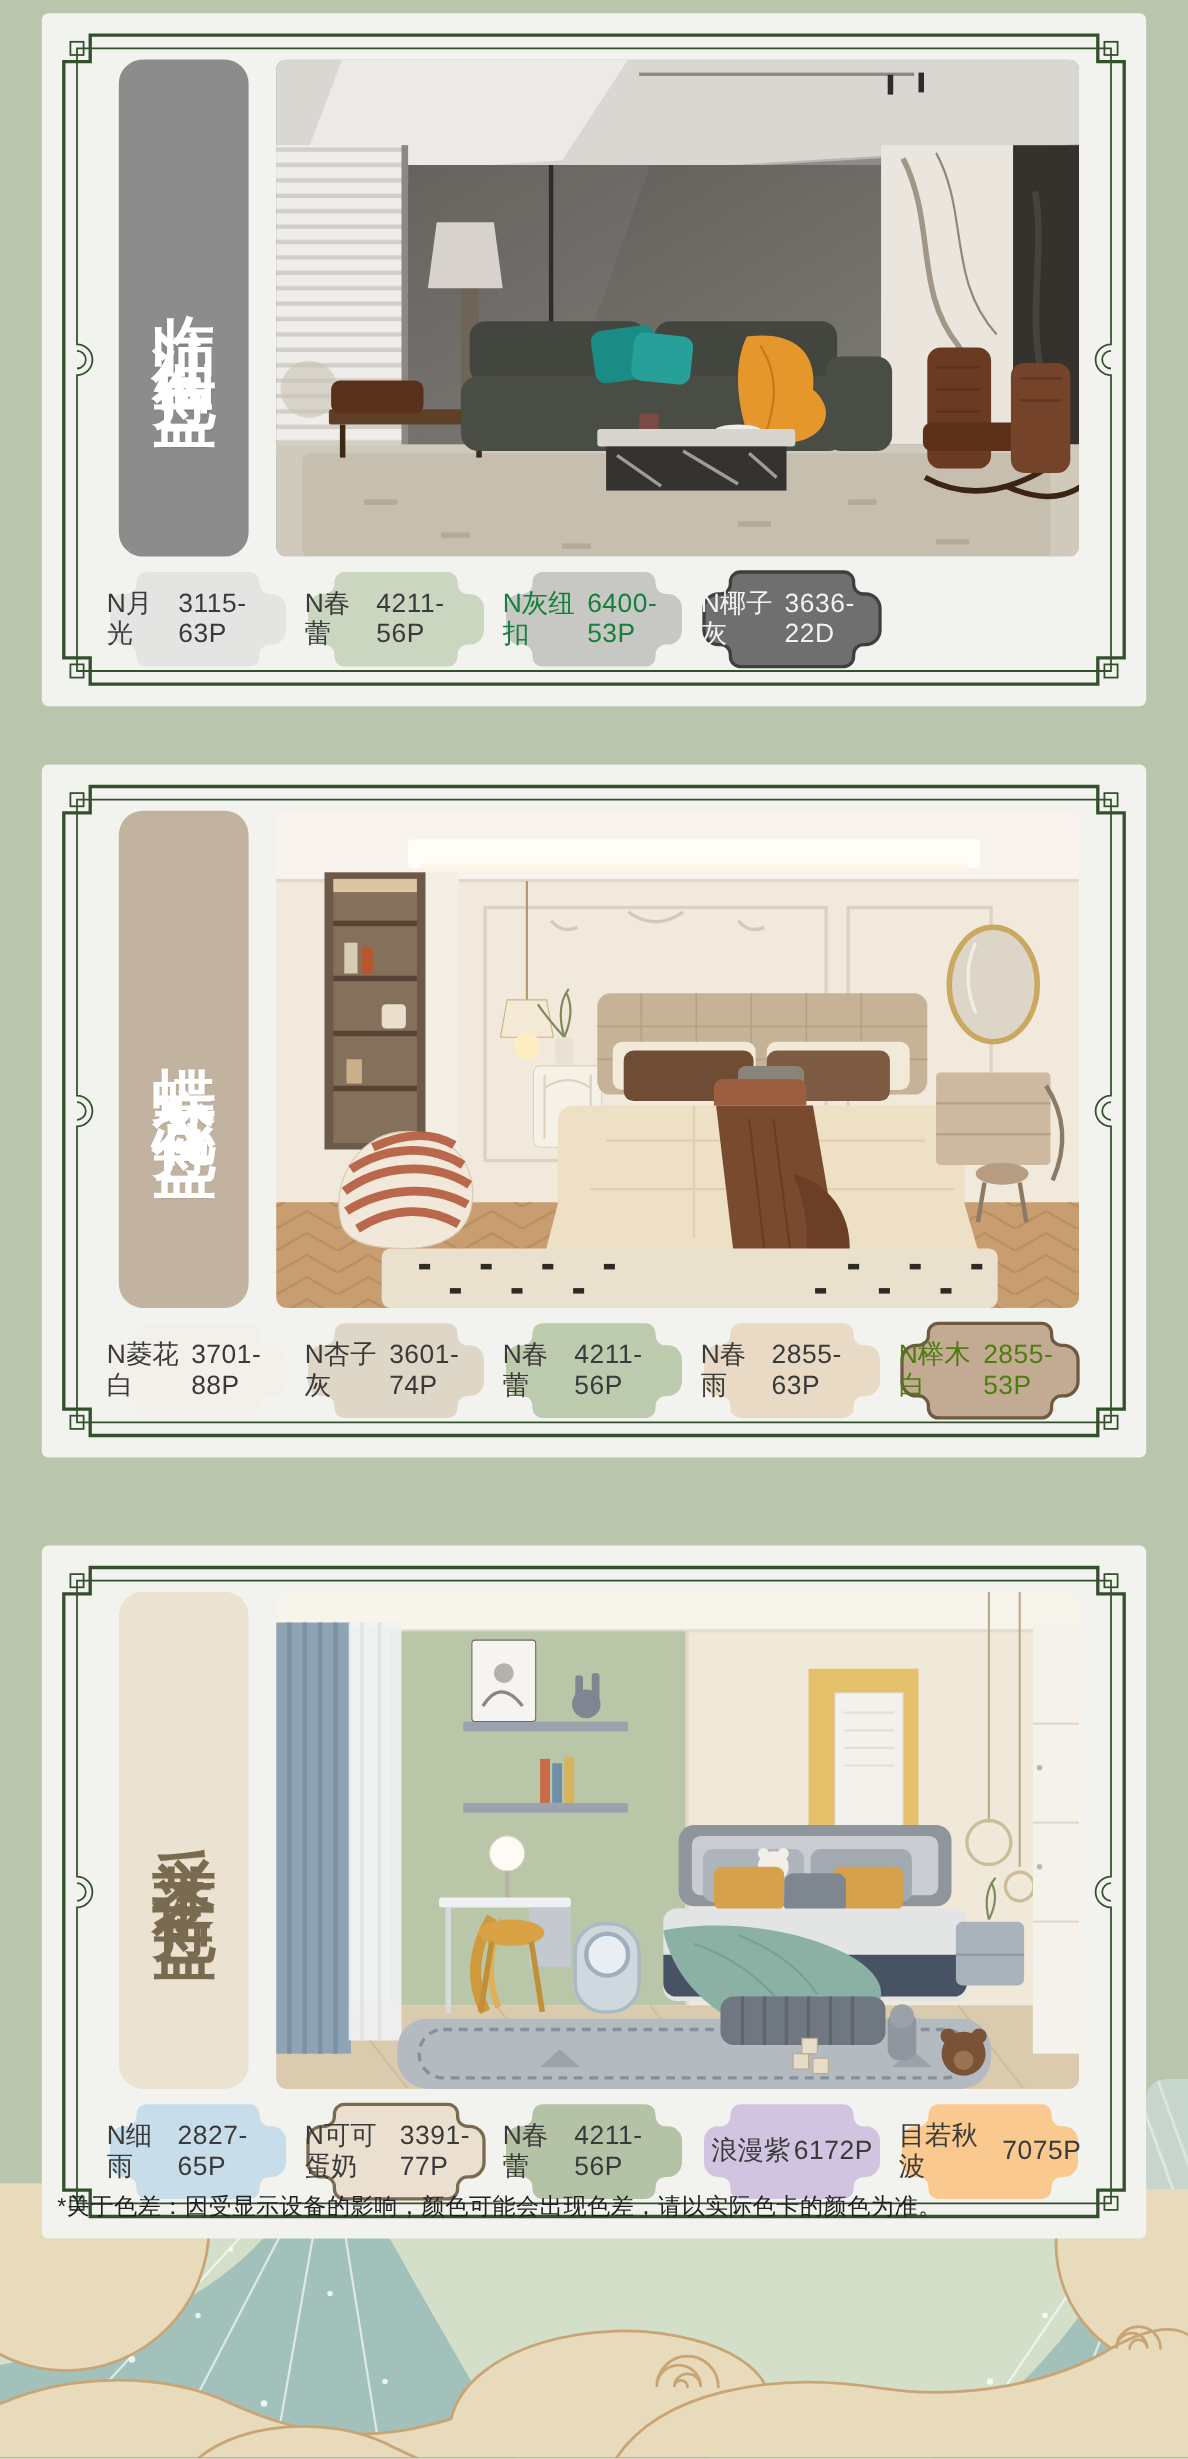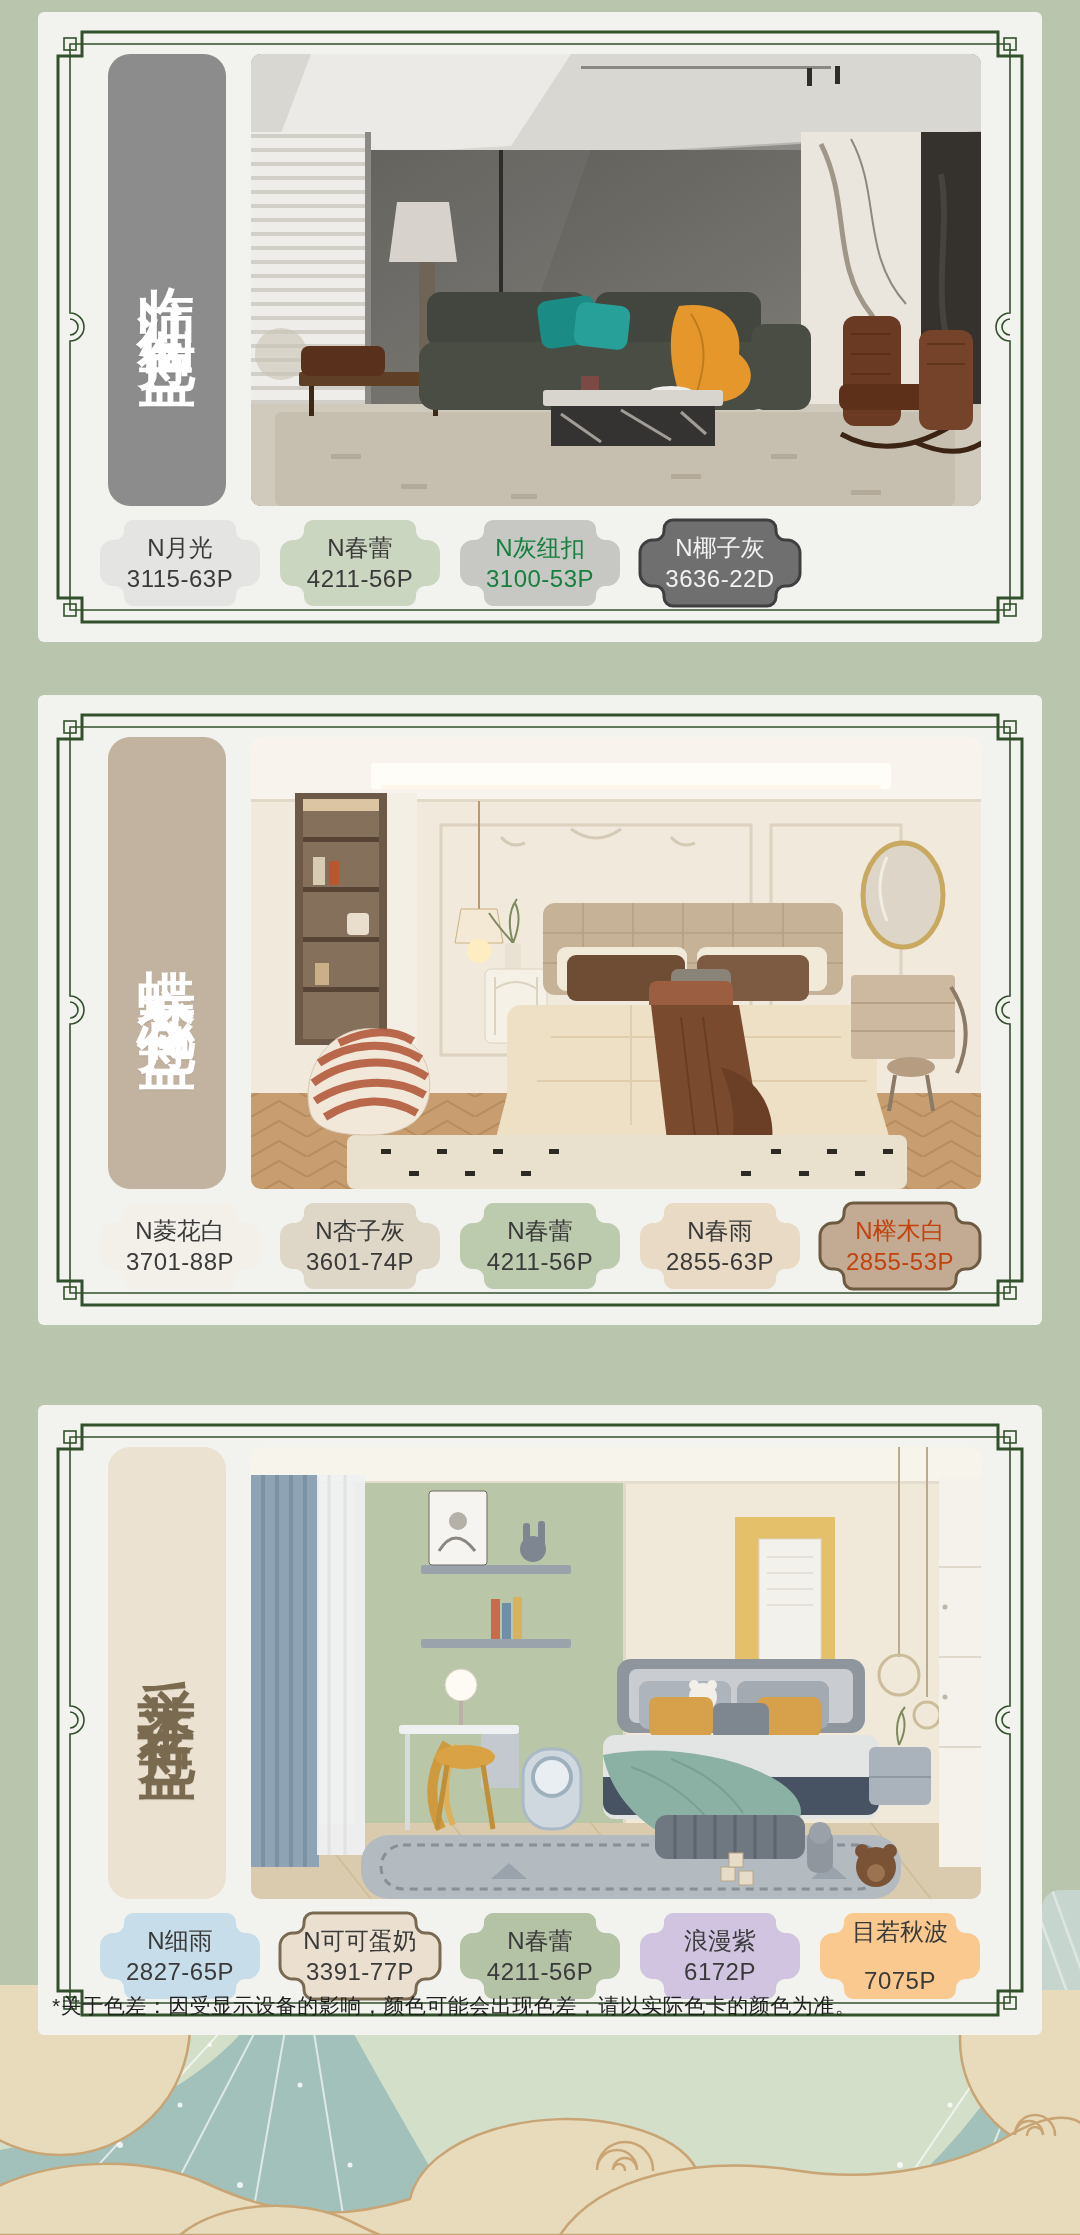--- a/index.html
+++ b/index.html
@@ -11,21 +11,21 @@
     border-radius:22px;display:flex;align-items:center;justify-content:center;}
   .title-text{writing-mode:vertical-rl;text-orientation:upright;
     font-size:58px;font-weight:700;letter-spacing:16px;line-height:1;
     text-shadow:0 1px 1px rgba(0,0,0,0.08);}
   .photo{position:absolute;left:213px;top:42px;width:730px;height:452px;
     border-radius:10px;overflow:hidden;}
   .photo svg{display:block;}
   .swatch-row{position:absolute;left:59px;top:505px;display:flex;gap:14px;}
   .swatch{position:relative;width:166px;height:92px;}
   .swatch svg.plaque{position:absolute;inset:0;width:166px;height:92px;}
-  .sw-text{position:absolute;inset:0;display:flex;flex-direction:column;
+  .sw-text{position:absolute;inset:0;display:flex;
     align-items:center;justify-content:center;gap:3px;}
   .sw-name{font-size:24px;line-height:1.15;}
   .sw-code{font-size:24px;line-height:1.15;letter-spacing:0.5px;}
   .footnote{position:absolute;left:52px;top:1992px;font-size:21px;
     letter-spacing:0.5px;font-weight:500;z-index:5;}
   .waves{position:absolute;left:0;top:1985px;width:1080px;height:250px;z-index:0;}
   .teal-sliver{position:absolute;left:1042px;top:1890px;width:38px;height:100px;
     background:linear-gradient(70deg, rgba(255,255,255,0) 30%, rgba(255,255,255,0.55) 32%, rgba(255,255,255,0) 36%, rgba(255,255,255,0) 60%, rgba(255,255,255,0.5) 62%, rgba(255,255,255,0) 66%),#c6d5cd;
     border-top-left-radius:18px;}
   .card{z-index:2;}
@@ -191,21 +191,21 @@
           <div class="sw-name">N春蕾</div>
           <div class="sw-code">4211-56P</div>
         </div>
       </div>
       <div class="swatch">
         <svg class="plaque" viewBox="0 0 166 92">
             <use href="#plq" stroke-width="3" fill="#c7c8c4" stroke="none"></use>
           </svg>
         <div class="sw-text" style="color: #15803d;">
           <div class="sw-name">N灰纽扣</div>
-          <div class="sw-code">3100-53P</div>
+          <div class="sw-code">6400-53P</div>
         </div>
       </div>
       <div class="swatch">
         <svg class="plaque" viewBox="0 0 166 92">
             <use href="#plq" stroke-width="3" fill="#6f6f6f" stroke="#3f3f3f"></use>
           </svg>
         <div class="sw-text" style="color: rgb(242, 242, 242);">
           <div class="sw-name">N椰子灰</div>
           <div class="sw-code">3636-22D</div>
         </div>
@@ -341,21 +341,21 @@
           </svg>
         <div class="sw-text" style="color: rgb(58, 58, 58);">
           <div class="sw-name">N春雨</div>
           <div class="sw-code">2855-63P</div>
         </div>
       </div>
       <div class="swatch">
         <svg class="plaque" viewBox="0 0 166 92">
             <use href="#plq" stroke-width="3" fill="#c3ab93" stroke="#6e5a41"></use>
           </svg>
-        <div class="sw-text" style="color: #c2410c;">
+        <div class="sw-text" style="color: #4d7c0f;">
           <div class="sw-name">N榉木白</div>
           <div class="sw-code">2855-53P</div>
         </div>
       </div>
     </div>
   </section>
 
   <section class="card" style="top: 1405px; background: rgb(242, 243, 238);">
     <svg class="frame" viewBox="0 0 1004 630">
       <use href="#frameSym" stroke="#33502c"></use>

